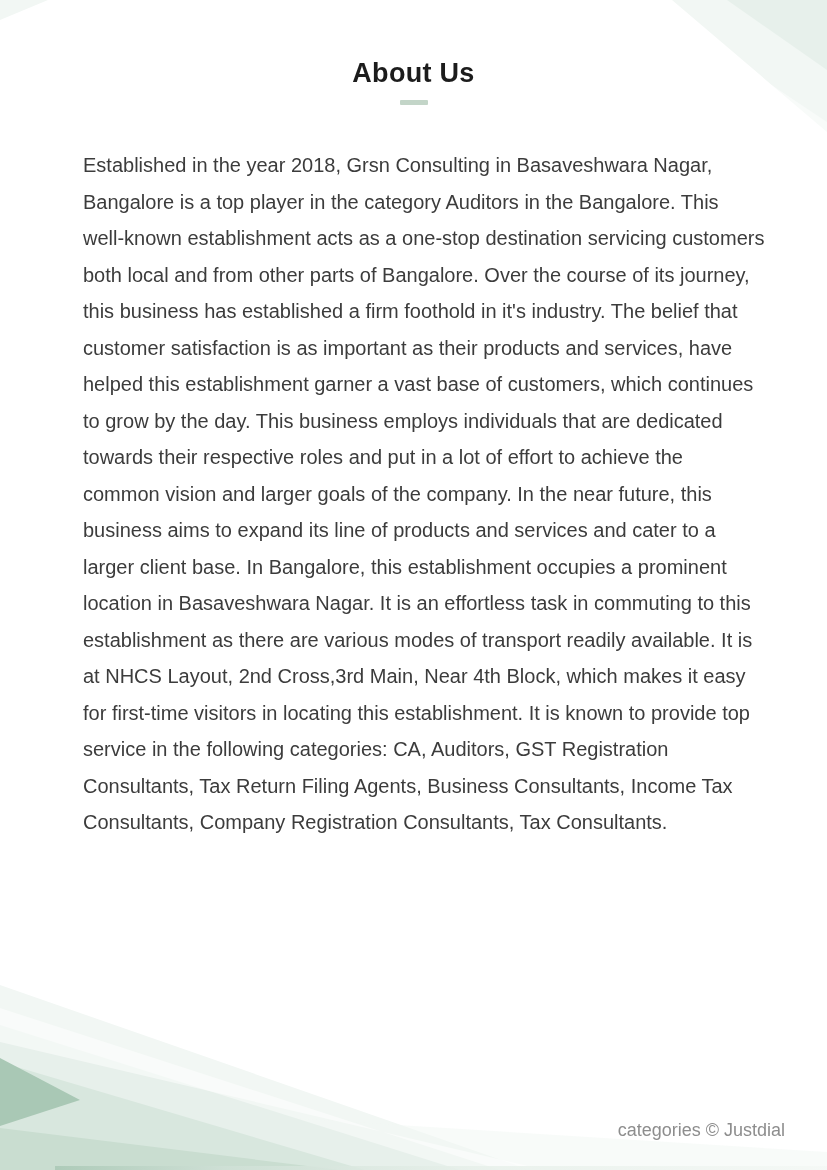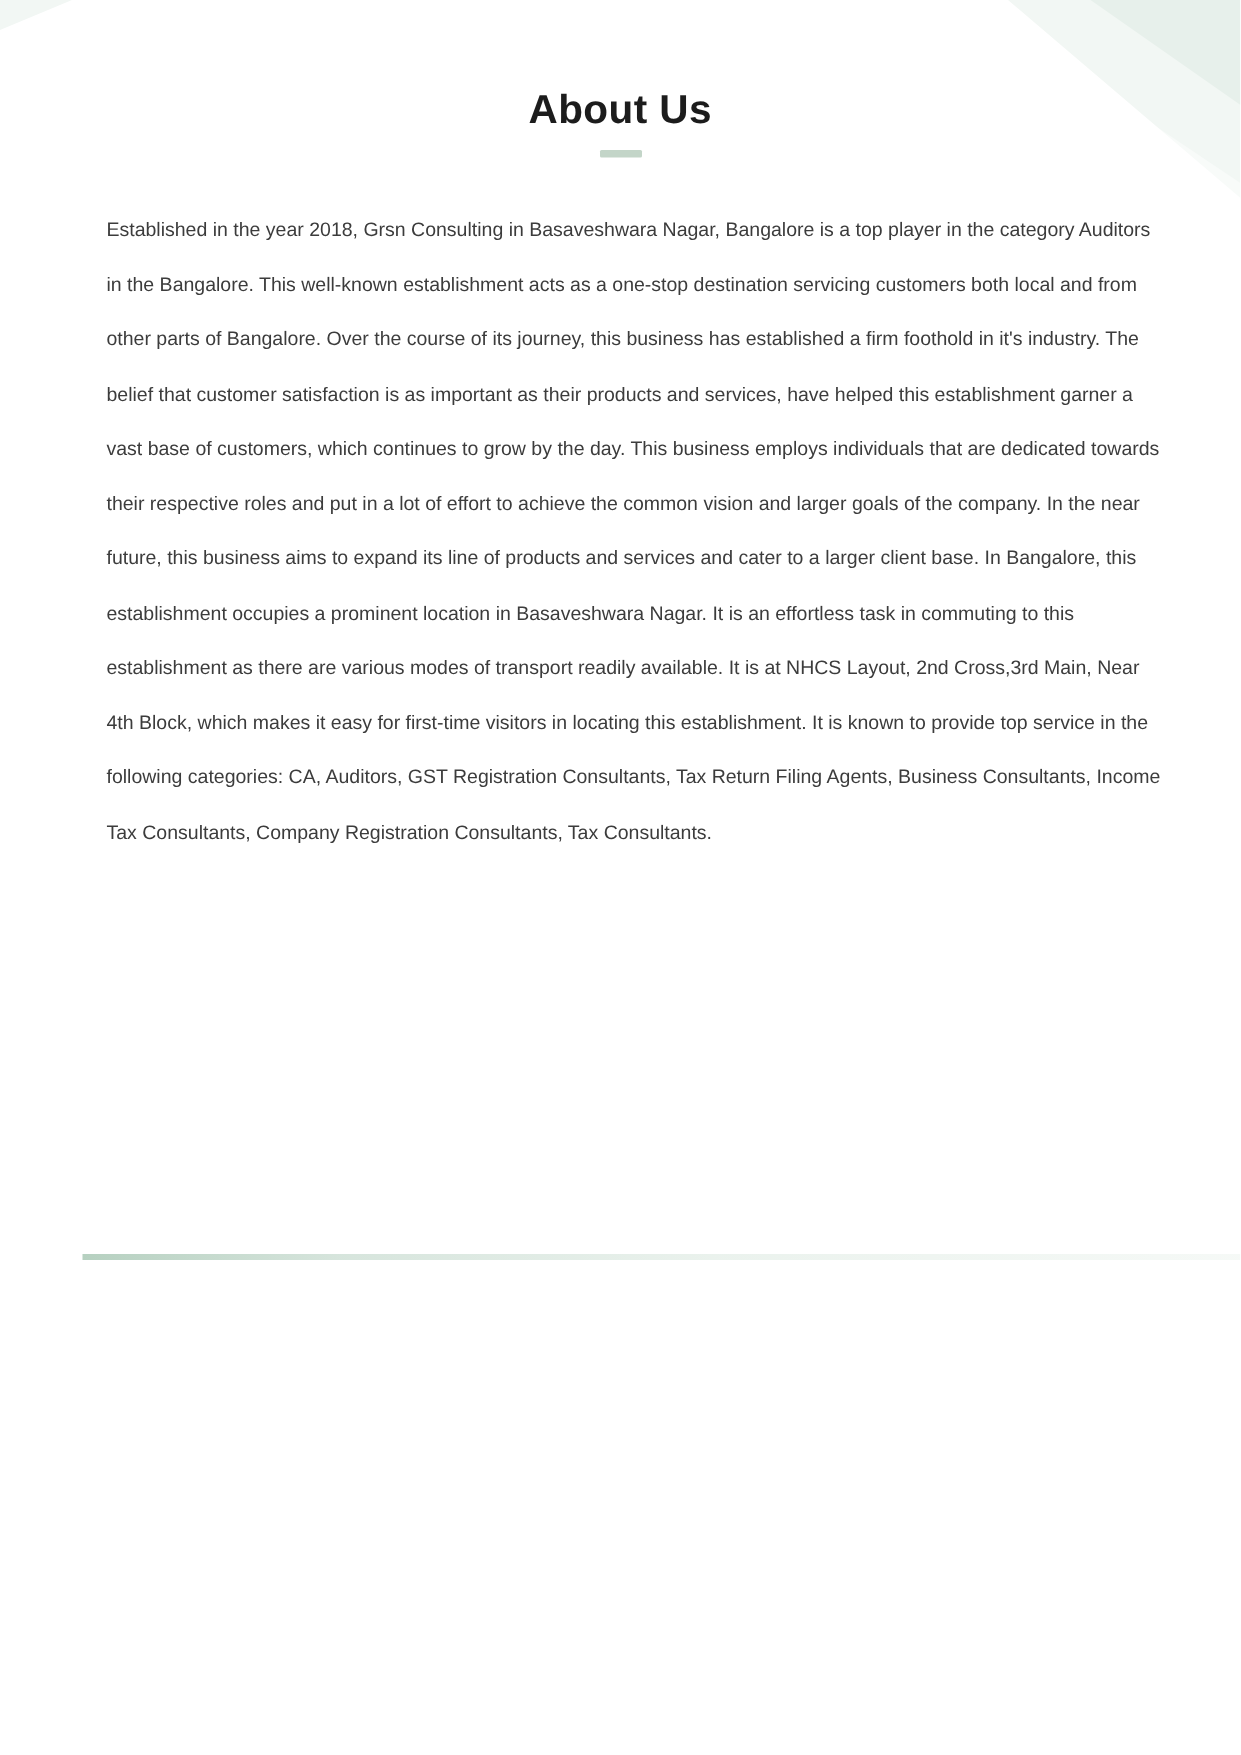--- a/index.html
+++ b/index.html
@@ -4,21 +4,21 @@
 <style>
   html, body {
     margin: 0;
     padding: 0;
     background: #ffffff;
     font-family: "Liberation Sans", "DejaVu Sans", sans-serif;
   }
   .page {
     position: relative;
     width: 827px;
-    height: 840px;
+    height: 1170px;
     background: #ffffff;
     overflow: hidden;
   }
   .deco-svg {
     position: absolute;
     inset: 0;
     width: 827px;
     height: 1170px;
     pointer-events: none;
   }
@@ -44,22 +44,22 @@
     height: 5px;
     background: #c3d5c8;
     border-radius: 1px;
     z-index: 2;
   }
   .about-paragraph {
     position: absolute;
     top: 131px;
     left: 67px;
     right: 46px;
-    margin: 4px;
-    font-size: 13px;
+    margin: 16px;
+    font-size: 20px;
     line-height: 36.5px;
     color: #3c3c3c;
     text-align: left;
     z-index: 2;
   }
   .copyright {
     position: absolute;
     top: 1120px;
     right: 42px;
     margin: 0;

